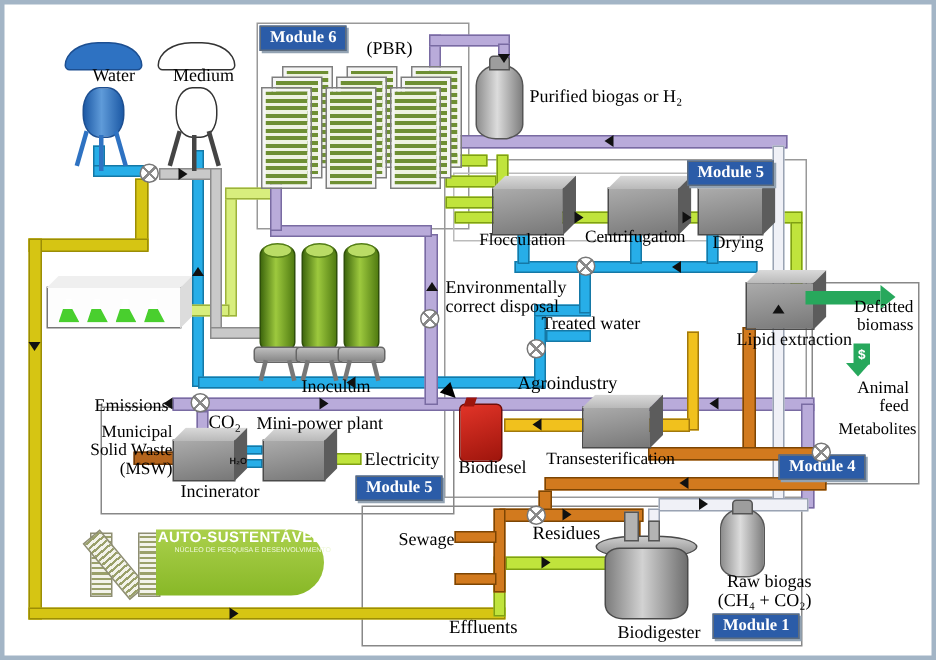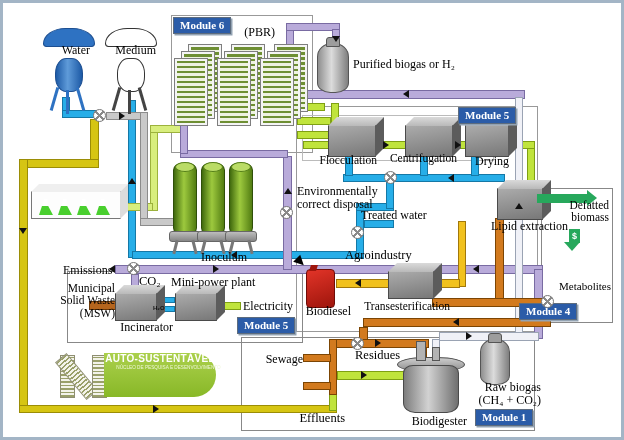--- a/index.html
+++ b/index.html
@@ -230,20 +230,22 @@
   <div class="ptr" style="left:294px;top:253px"></div>
   <div class="t tc" style="left:292px;top:302px;width:56px">Biodiesel</div>
   <div class="b3" style="left:385px;top:268px;width:44px;height:26px">
       <i class="ft"></i>
       <i class="fs"></i>
     </div>
   <div class="t tc s115" style="left:341px;top:297px;width:106px">Transesterification</div>
 
   <div class="t tc pre s115" style="left:542px;top:196px;width:64px">Defatted
 biomass</div>
+  <div class="t tc pre s115" style="left:545px;top:250px;width:58px">Animal
+feed</div>
   <div class="t tc s11" style="left:540px;top:278px;width:68px">Metabolites</div>
   <div class="badge" style="left:516px;top:300px">Module 4</div>
 
   <div class="wb" style="left:28px;top:188px;width:88px;height:26px">
       <i class="ft"></i>
       <i class="fs"></i>
     </div>
   <div class="flask" style="left:36px;top:196px"></div>
   <div class="flask" style="left:55px;top:196px"></div>
   <div class="flask" style="left:74px;top:196px"></div>

